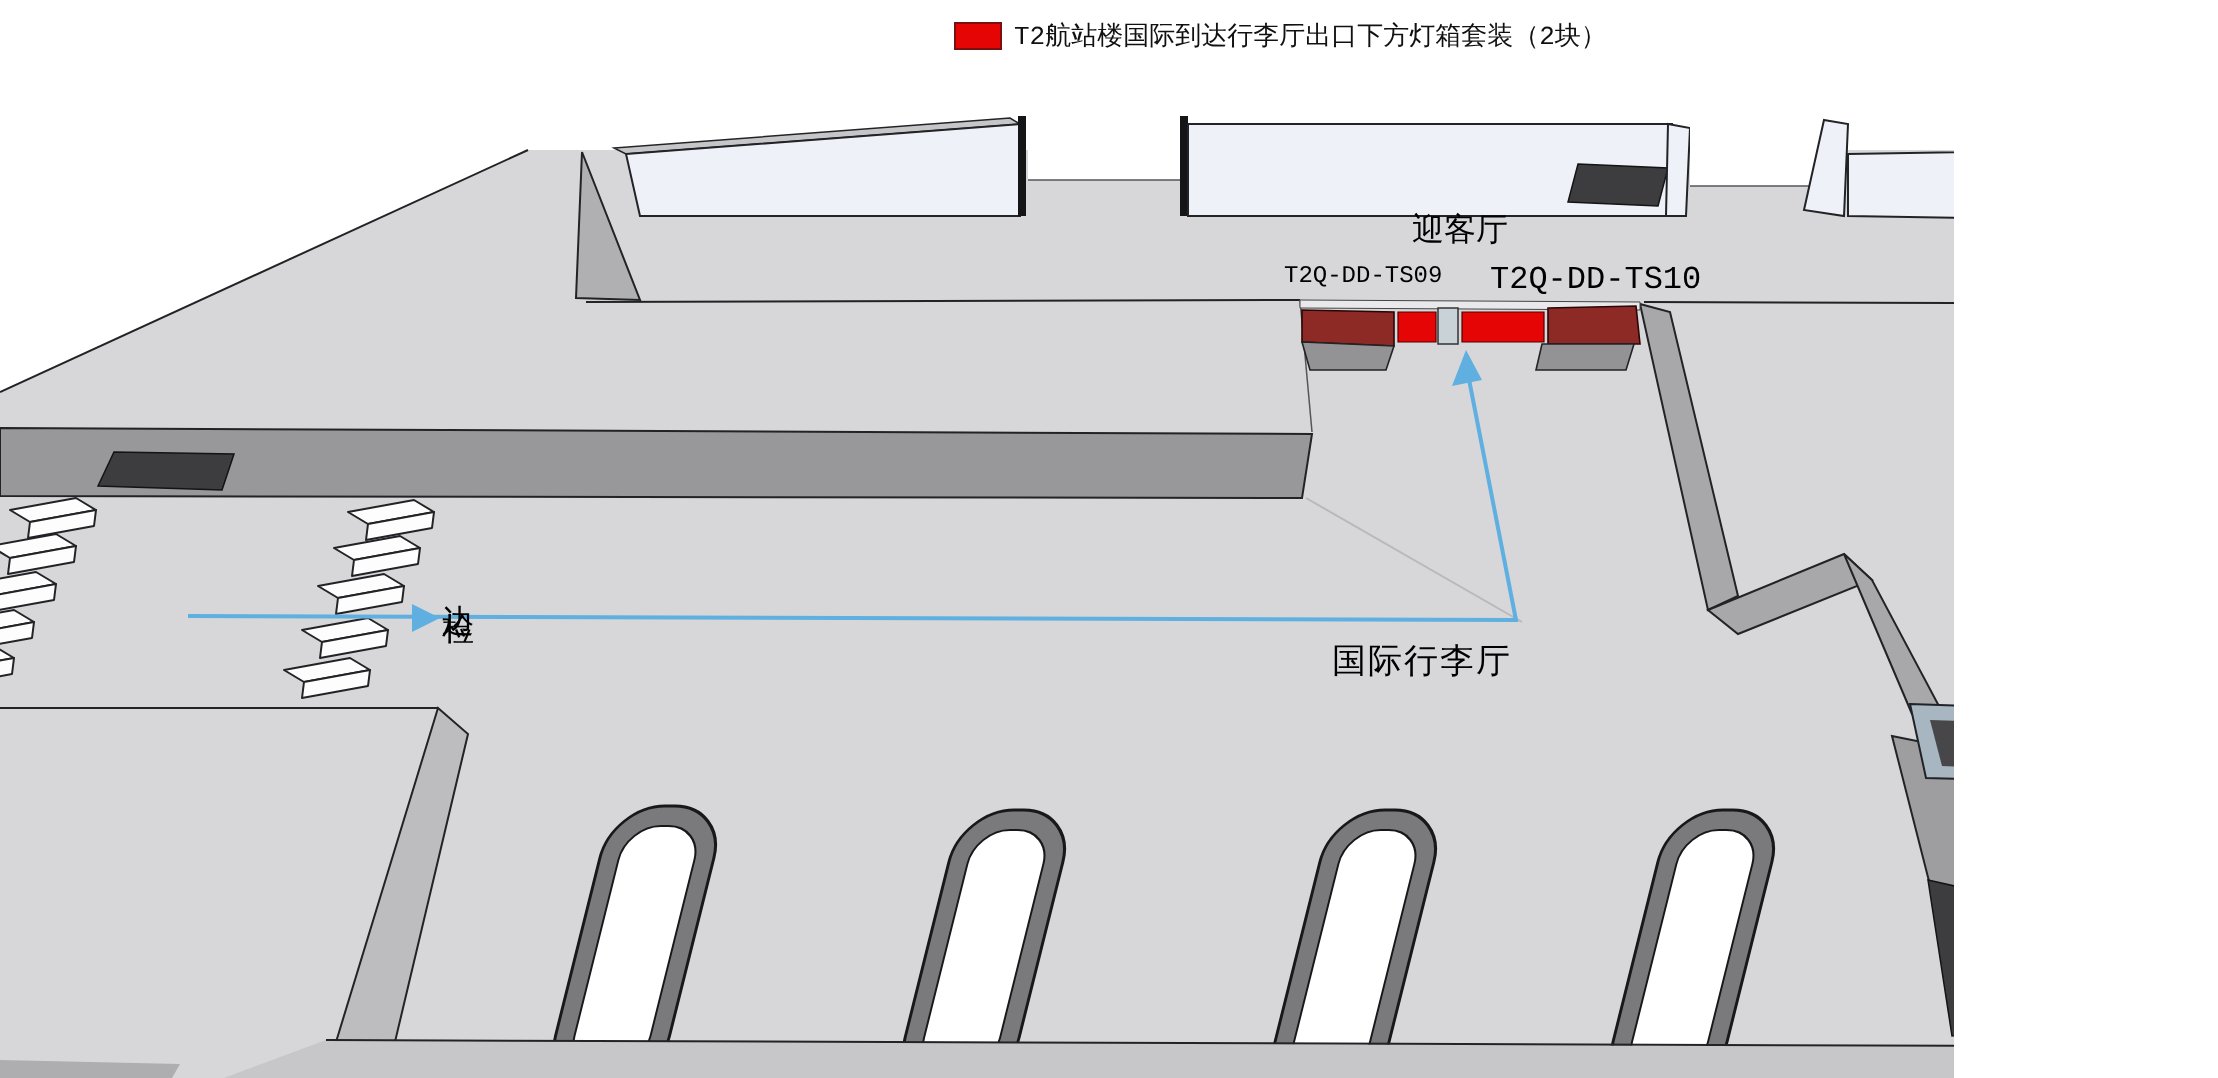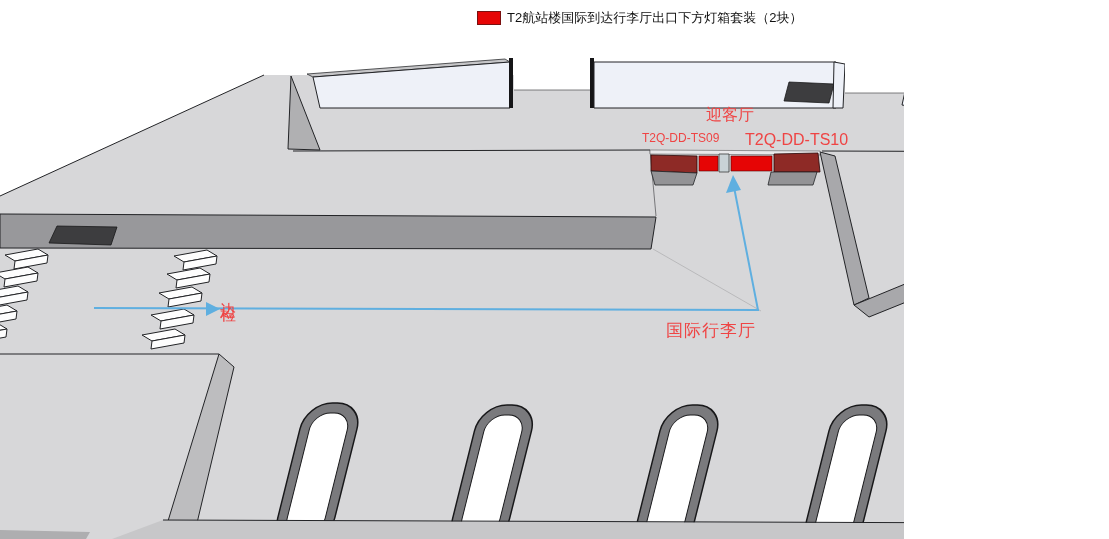--- a/index.html
+++ b/index.html
@@ -1,19 +1,19 @@
 <!DOCTYPE html>
 <html style="--highlight-red: #e60505; --dark-red: #8e2a26; --path-blue: #5fafe0; --floor: #d7d7d9; --fascia: #98989b; --fascia-bottom: #c7c7c9; --band: #a8a8ab; --wall-panel: #eef1f8; --sign-dark: #3d3d3f;"><head>
 <meta charset="utf-8">
 <style>
   html,body{margin:0;padding:0;background:#fff;}
-  #stage{position:relative;width:904px;height:539px;background:#fff;overflow:hidden;
-         font-family:Liberation Sans, sans-serif;text-align:center;}
+  #stage{position:relative;width:977px;height:539px;background:#fff;overflow:hidden;
+         font-family:Liberation Mono, monospace;text-align:center;}
   #scene{position:absolute;left:0;top:0;}
-  .lbl{position:absolute;color:#ef4444;white-space:nowrap;}
+  .lbl{position:absolute;color:#000000;white-space:nowrap;}
   #legend{position:absolute;left:477px;top:9px;display:flex;align-items:center;gap:6px;}
   #legend .swatch{width:22px;height:12px;background:var(--highlight-red);border:1px solid #7a1010;}
   #legend .ltext{font-size:13px;color:#111;}
   .lbl-welcome{left:706px;top:105px;font-size:16px;}
   .lbl-ts09{left:642px;top:131px;font-size:12px;}
   .lbl-ts10{left:745px;top:131px;font-size:16px;}
   .lbl-border{left:217px;top:289px;font-size:16px;writing-mode:vertical-rl;letter-spacing:4px;}
   .lbl-baggage{left:666px;top:319px;font-size:17px;letter-spacing:1px;}
   
   .floor{fill:var(--floor);}

